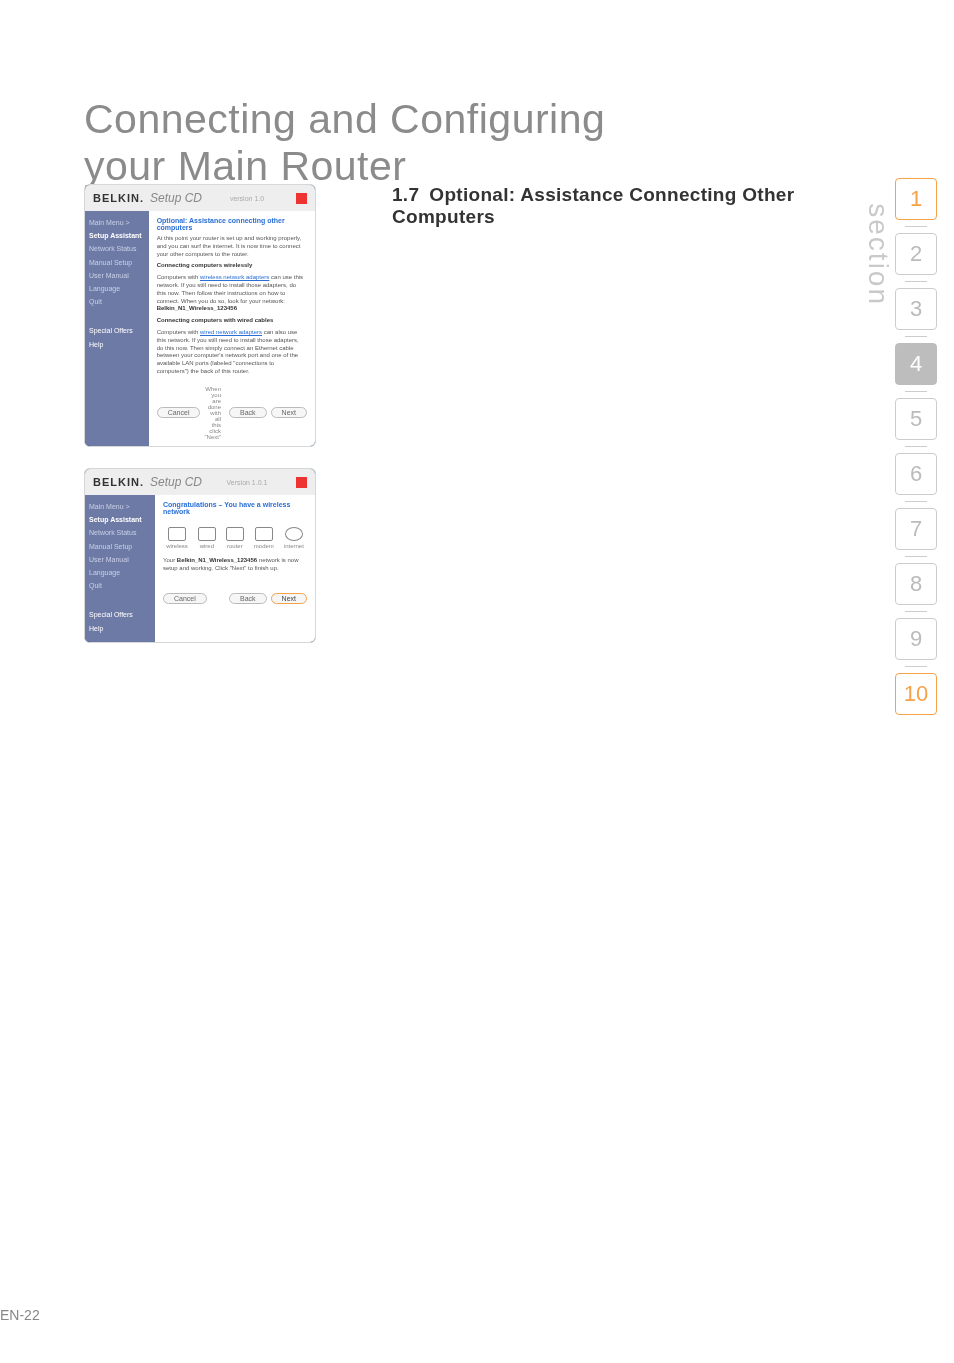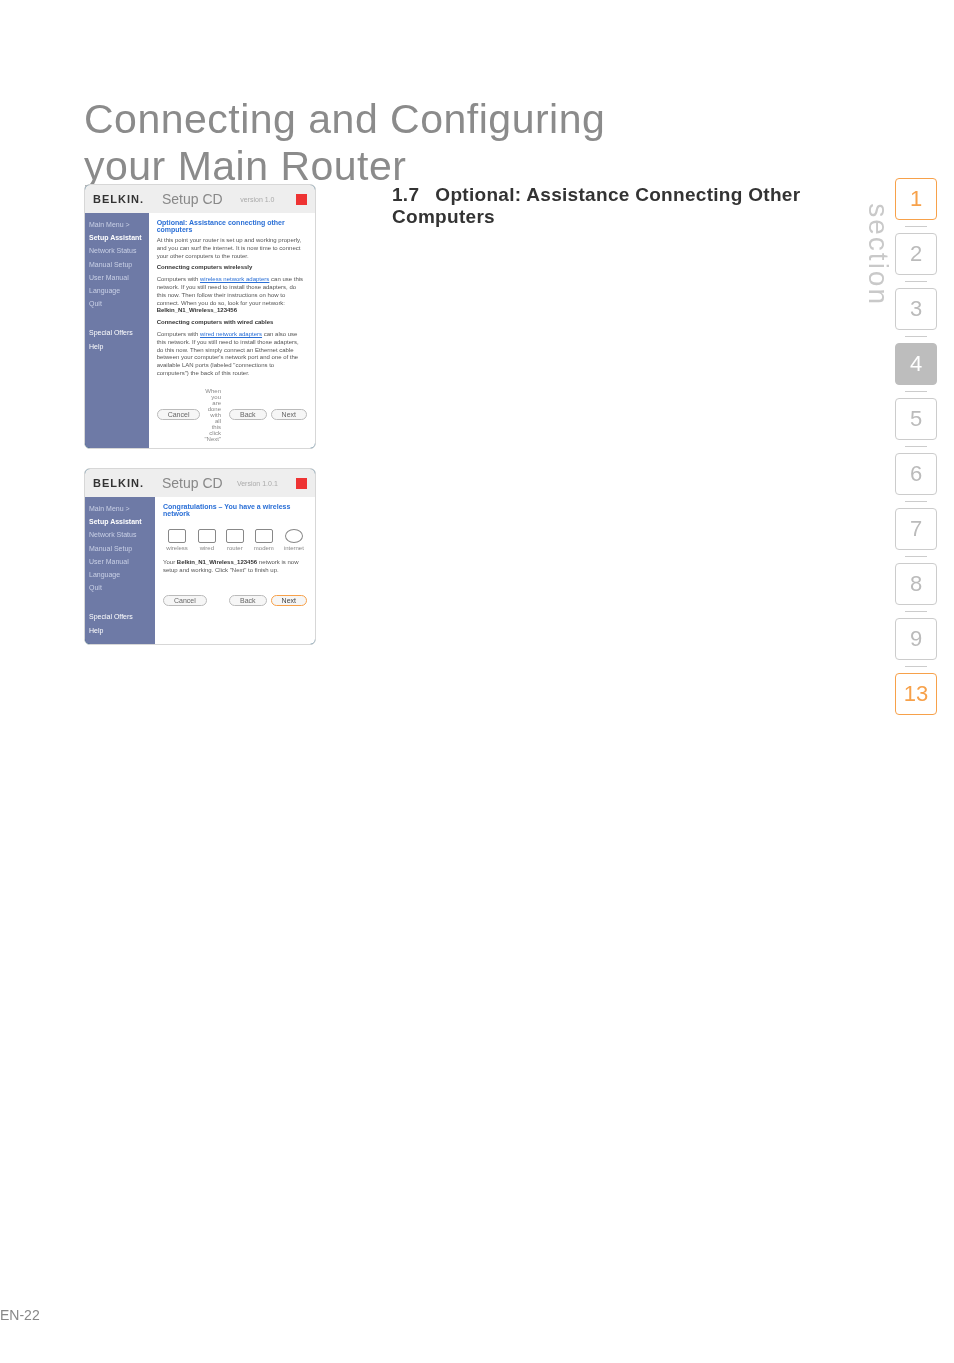--- a/index.html
+++ b/index.html
@@ -18,21 +18,21 @@
   .section-tab-divider { width: 22px; height: 1px; background:#ccc; margin: 0 auto 6px; }
   .section-label { position: absolute; right: 60px; top: 306px; font-size: 28px; color: #c9c9c9; transform: rotate(90deg); transform-origin: right top; letter-spacing: 2px; }
 
   .block { position: absolute; left: 84px; }
   .block.first { top: 184px; }
   .block.second { top: 468px; }
 
   .shot { width: 232px; float: left; border: 1px solid #d7d7d7; background:#0c4a6e; border-radius: 6px; overflow:hidden; }
   .shot-head { display:flex; align-items:center; background:#eee; padding: 6px 8px; }
   .shot-logo { font-weight: bold; color:#333; font-size:11px; letter-spacing:1px; }
-  .shot-sub { margin-left: 18px; color:#888; font-size:14px; }
+  .shot-sub { margin-left: 6px; color:#888; font-size:12px;font-style:italic; }
   .shot-close { margin-left:auto; width:11px; height:11px; background:#e33; display:inline-block; }
   .shot-ver { font-size:7px; color:#aaa; margin-right:4px; }
 
   .shot-body { display:flex; }
   .shot-side { width: 70px; background:#6e7aa6; padding: 6px 4px; font-size: 7px; color:#c9d0e6; line-height: 1.6; }
   .shot-side div { margin-bottom: 2px; }
   .shot-side .sel { color:#fff; font-weight:bold; }
   .shot-side .bot { margin-top: 18px; color:#fff; font-size:7px; }
   .shot-main { flex:1; background:#fff; padding: 6px 8px; font-size:7px; color:#555; }
   .shot-main .htitle { color:#2a6fd6; font-weight:bold; margin-bottom:4px; font-size:7px; }
@@ -44,21 +44,21 @@
   .shot-btn { border:1px solid #bbb; border-radius:10px; padding:1px 10px; font-size:7px; background:#f6f6f6; color:#666; }
   .shot-btn.prim { border-color:#f7a14a; color:#444; }
 
   .icon-row { display:flex; gap:10px; justify-content:center; align-items:center; padding:8px 0; }
   .icon-box { width:18px; height:14px; border:1px solid #888; border-radius:2px; }
   .icon-lbl { font-size:6px; color:#888; text-align:center; }
   .icon-col { display:flex; flex-direction:column; align-items:center; gap:2px; }
 
   .text-col { margin-left: 308px; width: 430px; }
   .text-col h2 { color:#333; font-size:19px; font-weight:bold; margin-bottom:6px; letter-spacing:0.3px; }
-  .text-col h2 .num { margin-right:16px; }
+  .text-col h2 .num { margin-right:10px; }
   .text-col p { font-size:18px; color:#7b7b7b; line-height:1.35; letter-spacing:0.3px; }
 
   .page-num { position:absolute; bottom:40px; width:100%; text-align:left; font-size:14px; color:#888; }
 </style>
 </head>
 <body>
 
 <div class="page-title">
   <h1>
     <span>Connecting and Configuring</span><br>
@@ -78,21 +78,21 @@
   <div class="section-tab">5</div>
   <div class="section-tab-divider"></div>
   <div class="section-tab">6</div>
   <div class="section-tab-divider"></div>
   <div class="section-tab">7</div>
   <div class="section-tab-divider"></div>
   <div class="section-tab">8</div>
   <div class="section-tab-divider"></div>
   <div class="section-tab">9</div>
   <div class="section-tab-divider"></div>
-  <div class="section-tab orange">13</div>
+  <div class="section-tab orange">10</div>
 </div>
 <div class="section-label">section</div>
 
 <div class="block first">
 
   <div class="shot">
     <div class="shot-head">
       <span class="shot-logo">BELKIN.</span>
       <span class="shot-sub">Setup CD</span>
       <span class="shot-ver" style="margin-left:auto">version 1.0</span>

